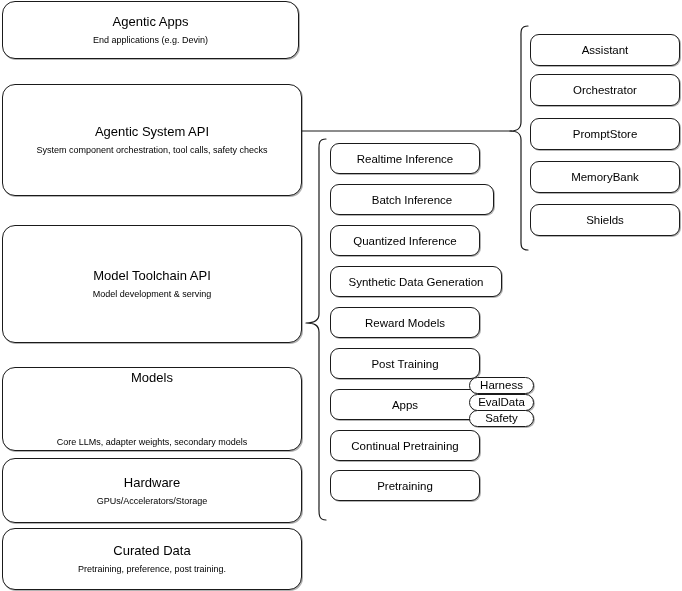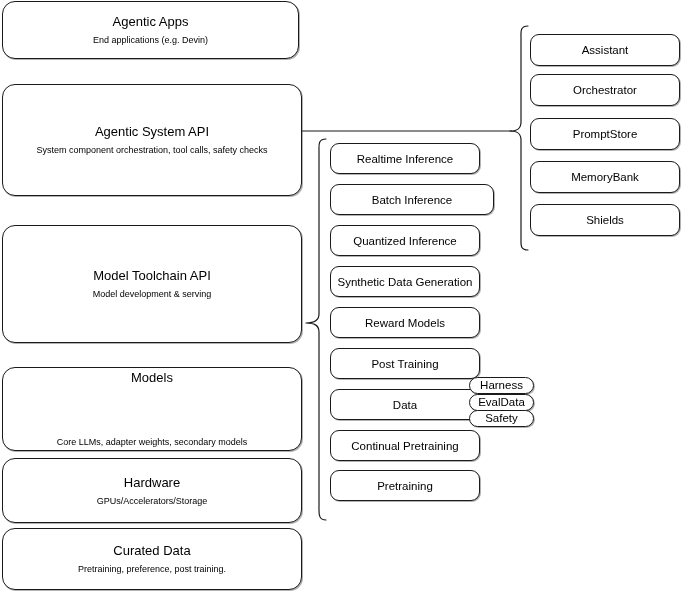--- a/index.html
+++ b/index.html
@@ -134,31 +134,31 @@
 
   <div class="node chip" style="left:330px; top:143px; width:150px; height:31px;">
     <span>Realtime Inference</span>
   </div>
   <div class="node chip" style="left:330px; top:184px; width:164px; height:31px;">
     <span>Batch Inference</span>
   </div>
   <div class="node chip" style="left:330px; top:225px; width:150px; height:31px;">
     <span>Quantized Inference</span>
   </div>
-  <div class="node chip" style="left:330px; top:266px; width:150px; height:31px;">
+  <div class="node chip" style="left:330px; top:266px; width:172px; height:31px;">
     <span>Synthetic Data Generation</span>
   </div>
   <div class="node chip" style="left:330px; top:307px; width:150px; height:31px;">
     <span>Reward Models</span>
   </div>
   <div class="node chip" style="left:330px; top:348px; width:150px; height:31px;">
     <span>Post Training</span>
   </div>
   <div class="node chip" style="left:330px; top:389px; width:150px; height:31px;">
-    <span>Data</span>
+    <span>Apps</span>
   </div>
   <div class="node chip" style="left:330px; top:430px; width:150px; height:31px;">
     <span>Continual Pretraining</span>
   </div>
   <div class="node chip" style="left:330px; top:470px; width:150px; height:31px;">
     <span>Pretraining</span>
   </div>
 
   <div class="node pill" style="left:469px; top:377px; width:65px; height:17px;">
     <span>Harness</span>

